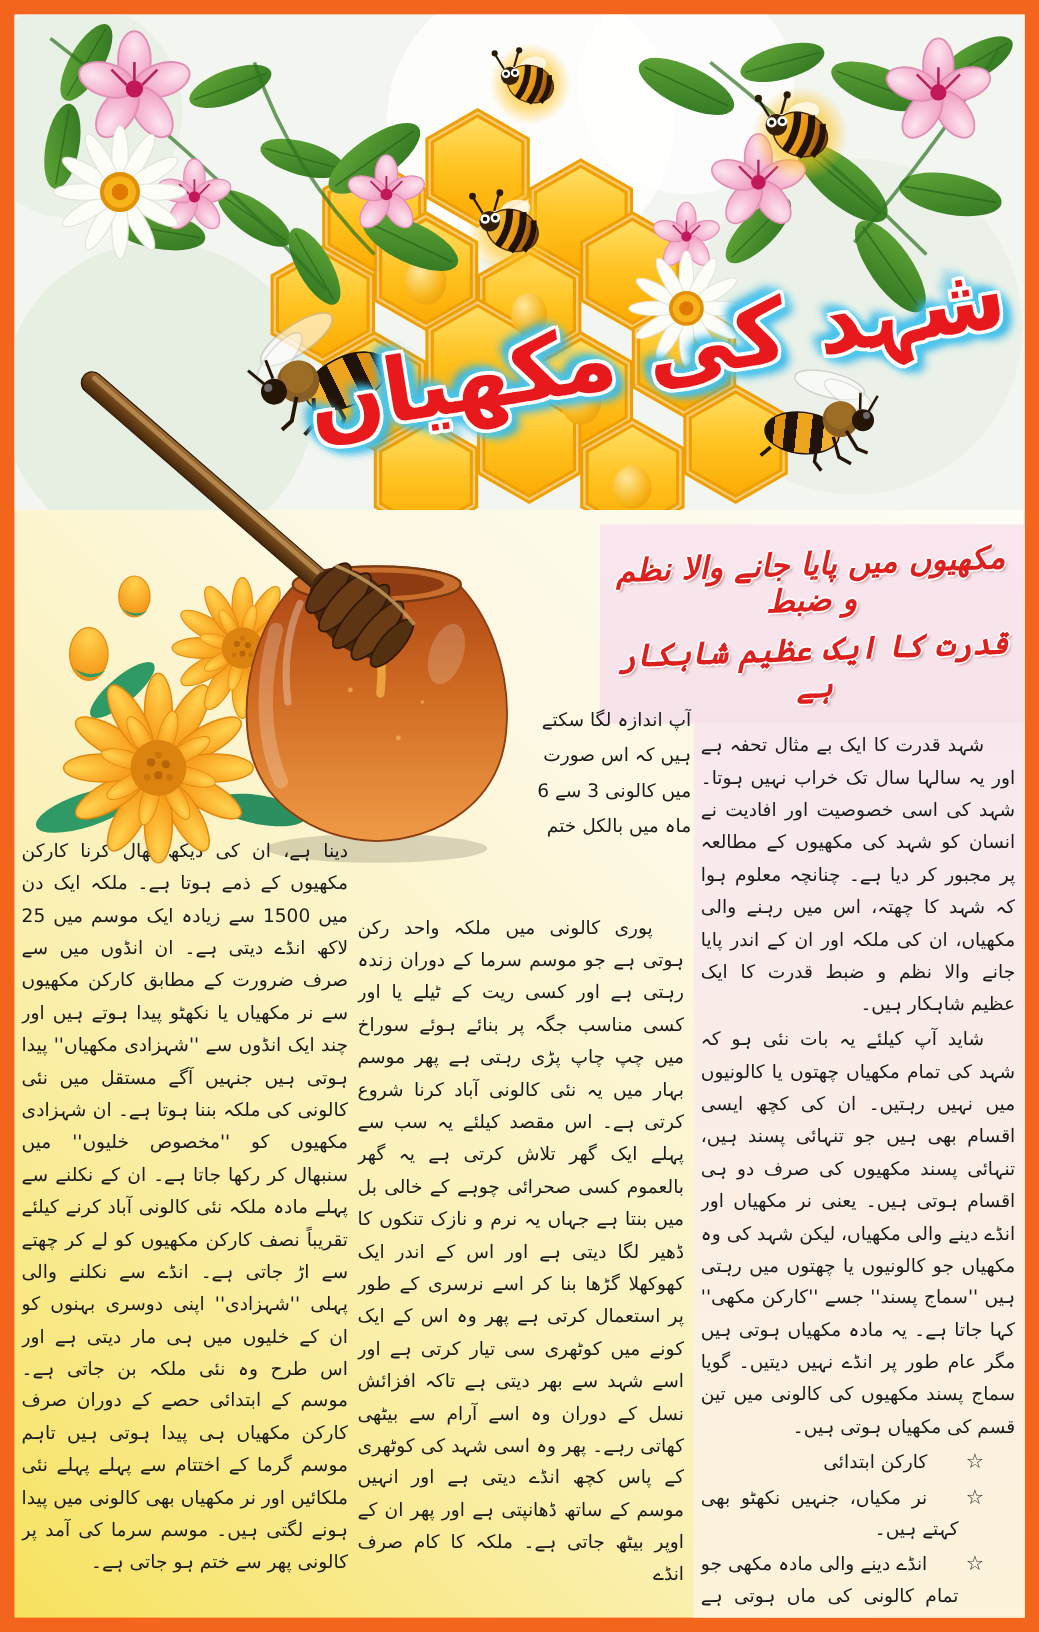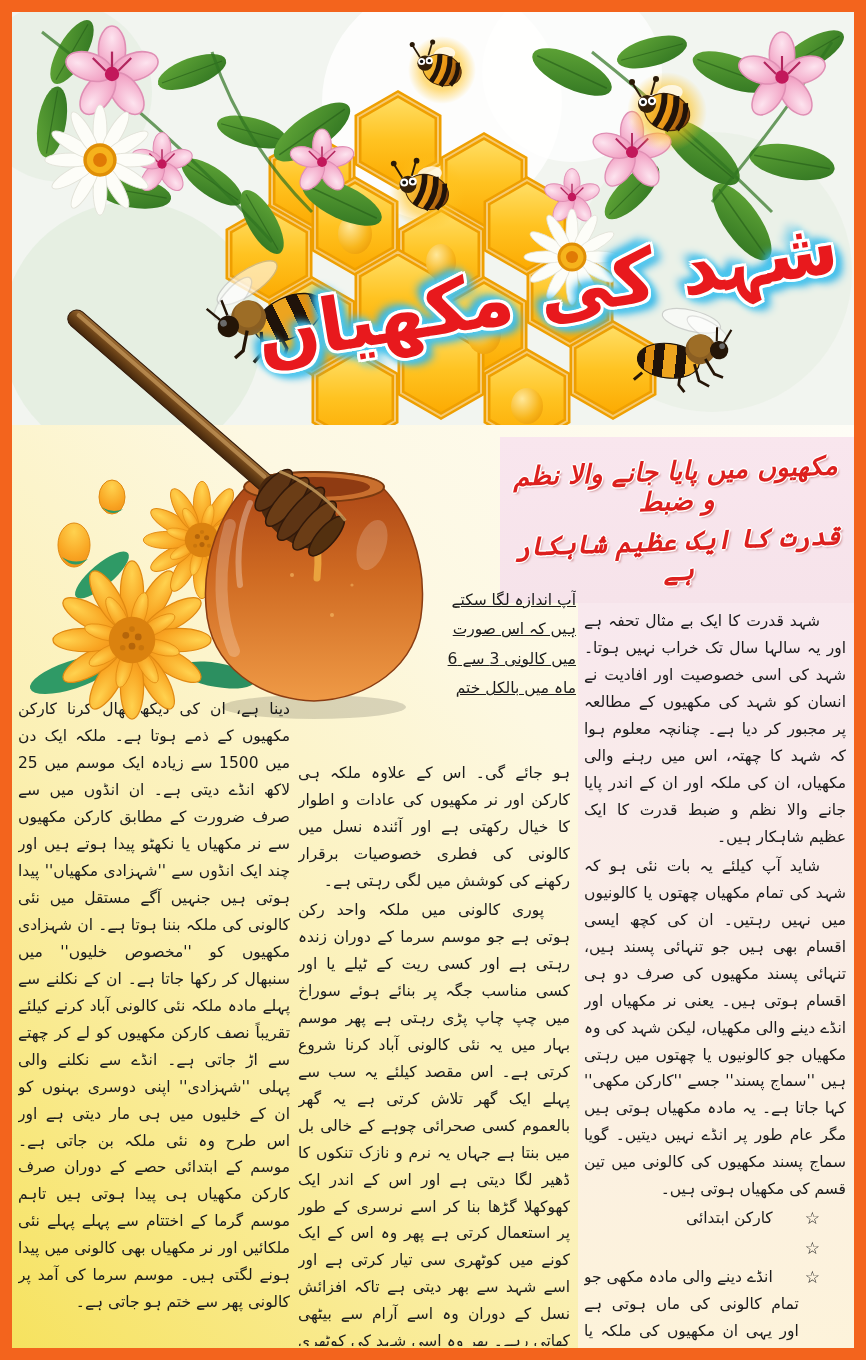--- a/index.html
+++ b/index.html
@@ -32,21 +32,21 @@
     transform:rotate(-2deg);text-align:center;font-weight:bold;font-size:26px;color:#dd201e;
     text-shadow:1.5px 0 0 #fff,-1.5px 0 0 #fff,0 1.5px 0 #fff,0 -1.5px 0 #fff,2px 2px 2px rgba(150,30,30,.35);}
   .subtitle .l{font-style:italic;}
 
   .jar-art{position:absolute;left:12px;top:425px;width:410px;height:298px;z-index:4;}
 
   .urdu-col{position:absolute;z-index:3;color:#1b1b1b;font-size:15.5px;line-height:1.74;
     text-align:justify;direction:rtl;overflow:hidden;}
   .urdu-col p{margin:0 0 2px 0;text-indent:26px;}
   .urdu-col p.cont{text-indent:0;}
-  .col-intro{left:424px;top:586px;width:152px;height:182px;text-align:right;line-height:1.9;text-decoration:underline;}
+  .col-intro{left:424px;top:586px;width:152px;height:182px;text-align:right;line-height:1.9;}
   .col-right{left:584px;top:608px;width:262px;height:738px;}
   .col-middle{left:298px;top:760px;width:272px;height:586px;}
   .col-left{left:18px;top:696px;width:272px;height:626px;}
 
   .bullet{display:flex;gap:6px;align-items:flex-start;text-indent:0;margin:0;}
   .bullet .star{flex:0 0 auto;font-size:17px;line-height:1.6;}
   .stars-footer{text-align:center;font-size:22px;letter-spacing:6px;margin-top:4px;}
 </style>
 </head>
 <body>
@@ -376,30 +376,30 @@
 
   <div class="urdu-col col-right">
     <p>شہد قدرت کا ایک بے مثال تحفہ ہے اور یہ سالہا سال تک خراب نہیں ہوتا۔ شہد کی اسی خصوصیت اور افادیت نے انسان کو شہد کی مکھیوں کے مطالعہ پر مجبور کر دیا ہے۔ چنانچہ معلوم ہوا کہ شہد کا چھتہ، اس میں رہنے والی مکھیاں، ان کی ملکہ اور ان کے اندر پایا جانے والا نظم و ضبط قدرت کا ایک عظیم شاہکار ہیں۔</p>
     <p>شاید آپ کیلئے یہ بات نئی ہو کہ شہد کی تمام مکھیاں چھتوں یا کالونیوں میں نہیں رہتیں۔ ان کی کچھ ایسی اقسام بھی ہیں جو تنہائی پسند ہیں، تنہائی پسند مکھیوں کی صرف دو ہی اقسام ہوتی ہیں۔ یعنی نر مکھیاں اور انڈے دینے والی مکھیاں، لیکن شہد کی وہ مکھیاں جو کالونیوں یا چھتوں میں رہتی ہیں ''سماج پسند'' جسے ''کارکن مکھی'' کہا جاتا ہے۔ یہ مادہ مکھیاں ہوتی ہیں مگر عام طور پر انڈے نہیں دیتیں۔ گویا سماج پسند مکھیوں کی کالونی میں تین قسم کی مکھیاں ہوتی ہیں۔</p>
     <p class="bullet">
       <span class="star">☆</span>
       <span>کارکن ابتدائی</span>
     </p>
     <p class="bullet">
       <span class="star">☆</span>
+      <span>نر مکیاں، جنہیں نکھٹو بھی کہتے ہیں۔</span>
     </p>
     <p class="bullet">
       <span class="star">☆</span>
       <span>انڈے دینے والی مادہ مکھی جو تمام کالونی کی ماں ہوتی ہے اور یہی ان مکھیوں کی ملکہ یا رانی کہلاتی ہے۔</span>
     </p>
 
   </div>
 
   <div class="urdu-col col-middle">
-    <p class="cont">ہو جائے گی۔ اس کے علاوہ ملکہ ہی کارکن اور نر مکھیوں کی عادات و اطوار کا خیال رکھتی ہے اور آئندہ نسل میں کالونی کی فطری خصوصیات برقرار رکھنے کی کوشش میں لگی رہتی ہے۔</p>
     <p>پوری کالونی میں ملکہ واحد رکن ہوتی ہے جو موسم سرما کے دوران زندہ رہتی ہے اور کسی ریت کے ٹیلے یا اور کسی مناسب جگہ پر بنائے ہوئے سوراخ میں چپ چاپ پڑی رہتی ہے پھر موسم بہار میں یہ نئی کالونی آباد کرنا شروع کرتی ہے۔ اس مقصد کیلئے یہ سب سے پہلے ایک گھر تلاش کرتی ہے یہ گھر بالعموم کسی صحرائی چوہے کے خالی بل میں بنتا ہے جہاں یہ نرم و نازک تنکوں کا ڈھیر لگا دیتی ہے اور اس کے اندر ایک کھوکھلا گڑھا بنا کر اسے نرسری کے طور پر استعمال کرتی ہے پھر وہ اس کے ایک کونے میں کوٹھری سی تیار کرتی ہے اور اسے شہد سے بھر دیتی ہے تاکہ افزائش نسل کے دوران وہ اسے آرام سے بیٹھی کھاتی رہے۔ پھر وہ اسی شہد کی کوٹھری کے پاس کچھ انڈے دیتی ہے اور انہیں موسم کے ساتھ ڈھانپتی ہے اور پھر ان کے اوپر بیٹھ جاتی ہے۔ ملکہ کا کام صرف انڈے</p>
   </div>
 
   <div class="urdu-col col-left">
     <p class="cont">دینا ہے، ان کی دیکھ بھال کرنا کارکن مکھیوں کے ذمے ہوتا ہے۔ ملکہ ایک دن میں 1500 سے زیادہ ایک موسم میں 25 لاکھ انڈے دیتی ہے۔ ان انڈوں میں سے صرف ضرورت کے مطابق کارکن مکھیوں سے نر مکھیاں یا نکھٹو پیدا ہوتے ہیں اور چند ایک انڈوں سے ''شہزادی مکھیاں'' پیدا ہوتی ہیں جنہیں آگے مستقل میں نئی کالونی کی ملکہ بننا ہوتا ہے۔ ان شہزادی مکھیوں کو ''مخصوص خلیوں'' میں سنبھال کر رکھا جاتا ہے۔ ان کے نکلنے سے پہلے مادہ ملکہ نئی کالونی آباد کرنے کیلئے تقریباً نصف کارکن مکھیوں کو لے کر چھتے سے اڑ جاتی ہے۔ انڈے سے نکلنے والی پہلی ''شہزادی'' اپنی دوسری بہنوں کو ان کے خلیوں میں ہی مار دیتی ہے اور اس طرح وہ نئی ملکہ بن جاتی ہے۔ موسم کے ابتدائی حصے کے دوران صرف کارکن مکھیاں ہی پیدا ہوتی ہیں تاہم موسم گرما کے اختتام سے پہلے پہلے نئی ملکائیں اور نر مکھیاں بھی کالونی میں پیدا ہونے لگتی ہیں۔ موسم سرما کی آمد پر کالونی پھر سے ختم ہو جاتی ہے۔</p>
     <div class="stars-footer">☆☆☆</div>
   </div>
 
 </div>
 

